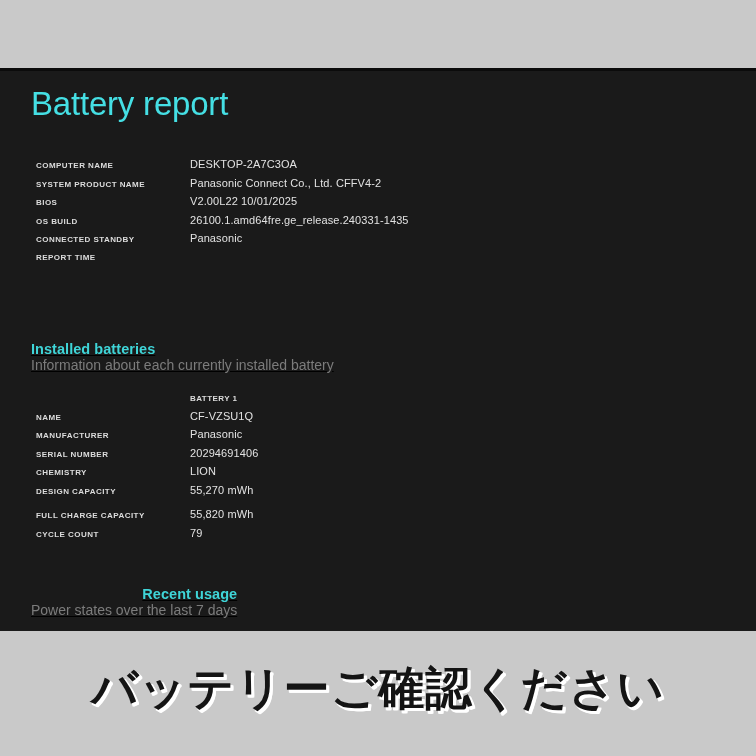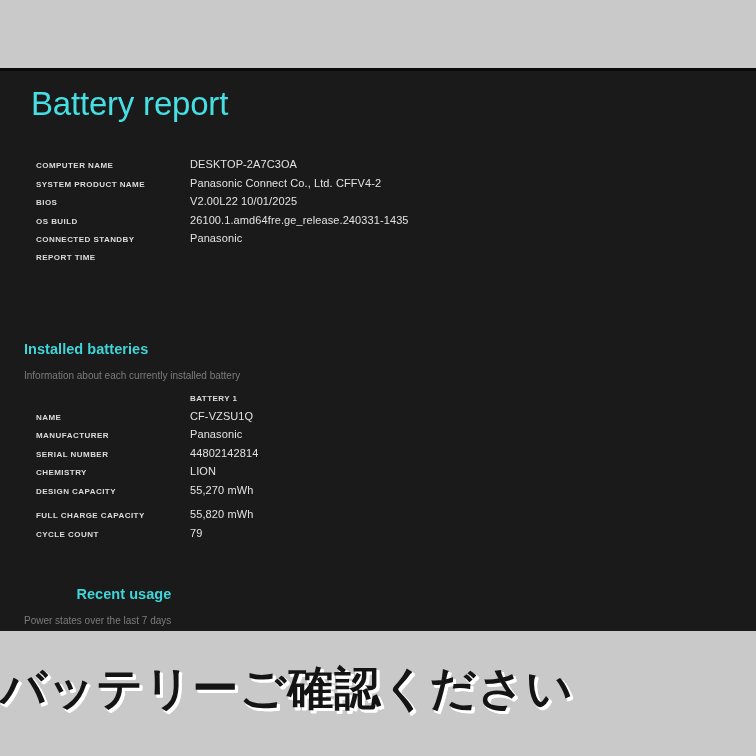--- a/index.html
+++ b/index.html
@@ -104,47 +104,49 @@
     letter-spacing: 0.45px;
     color: #dcdcdc;
   }
 
   .system-table { top: 88px; }
   .battery-table { top: 322px; }
 
   
   .section {
     position: absolute;
-    left: 24px;
+    left: 31px;
+    text-decoration: underline;
   }
   .section-title {
     color: #3fd5d8;
     font-size: 14.5px;
     font-weight: bold;
     letter-spacing: 0.05px;
     line-height: 18px;
     white-space: nowrap;
   }
   .section-sub {
     color: #7c7c7c;
-    font-size: 10px;
+    font-size: 14px;
     font-weight: normal;
     line-height: 14px;
-    margin-top: 11px;
+    margin-top: 0;
     white-space: nowrap;
   }
   .section-installed { top: 272px; }
   .section-recent    { top: 517px; text-align: right; }
 
   
   .jp-caption {
     position: absolute;
     left: 0;
     top: 660px;
     width: 756px;
+    text-align: center;
     font-family: "DejaVu Sans", "Liberation Sans", sans-serif;
     font-size: 46px;
     font-weight: bold;
     color: #141414;
     letter-spacing: 1px;
     line-height: 56px;
     text-shadow:
        2px 2px 0 #ffffff,
        3px 3px 0 #ffffff,
        2px 3px 0 #ffffff,
@@ -208,21 +210,21 @@
         <tr>
           <td class="lbl">NAME</td>
           <td class="val">CF-VZSU1Q</td>
         </tr>
         <tr>
           <td class="lbl">MANUFACTURER</td>
           <td class="val">Panasonic</td>
         </tr>
         <tr>
           <td class="lbl">SERIAL NUMBER</td>
-          <td class="val">44802142814</td>
+          <td class="val">20294691406</td>
         </tr>
         <tr>
           <td class="lbl">CHEMISTRY</td>
           <td class="val">LION</td>
         </tr>
         <tr>
           <td class="lbl">DESIGN CAPACITY</td>
           <td class="val">55,270 mWh</td>
         </tr>
         <tr class="spacer">

